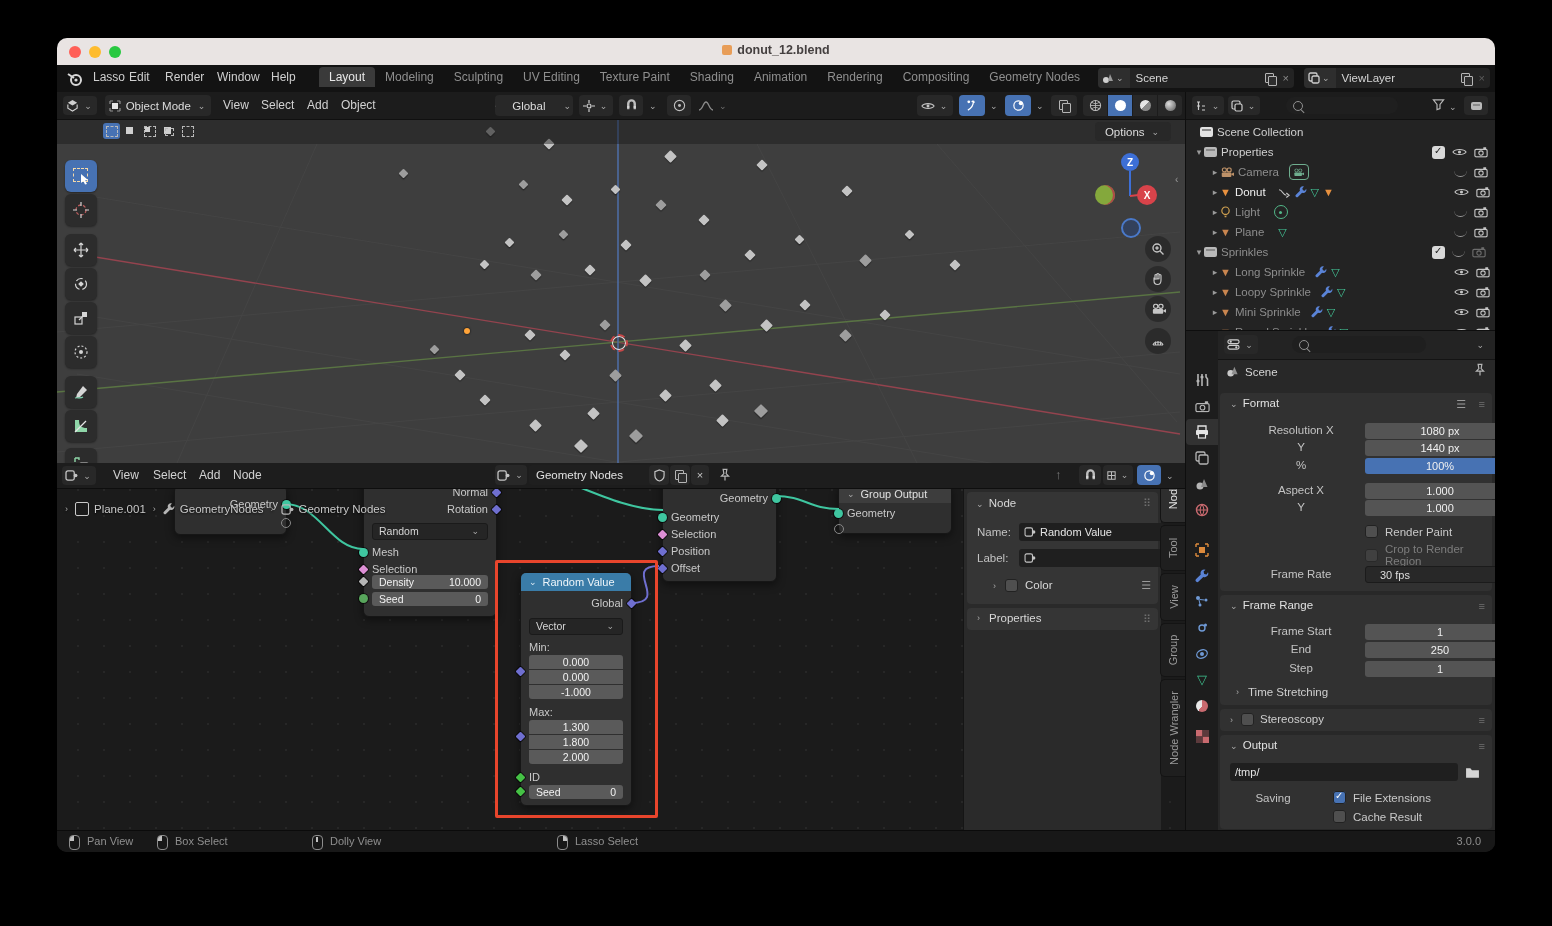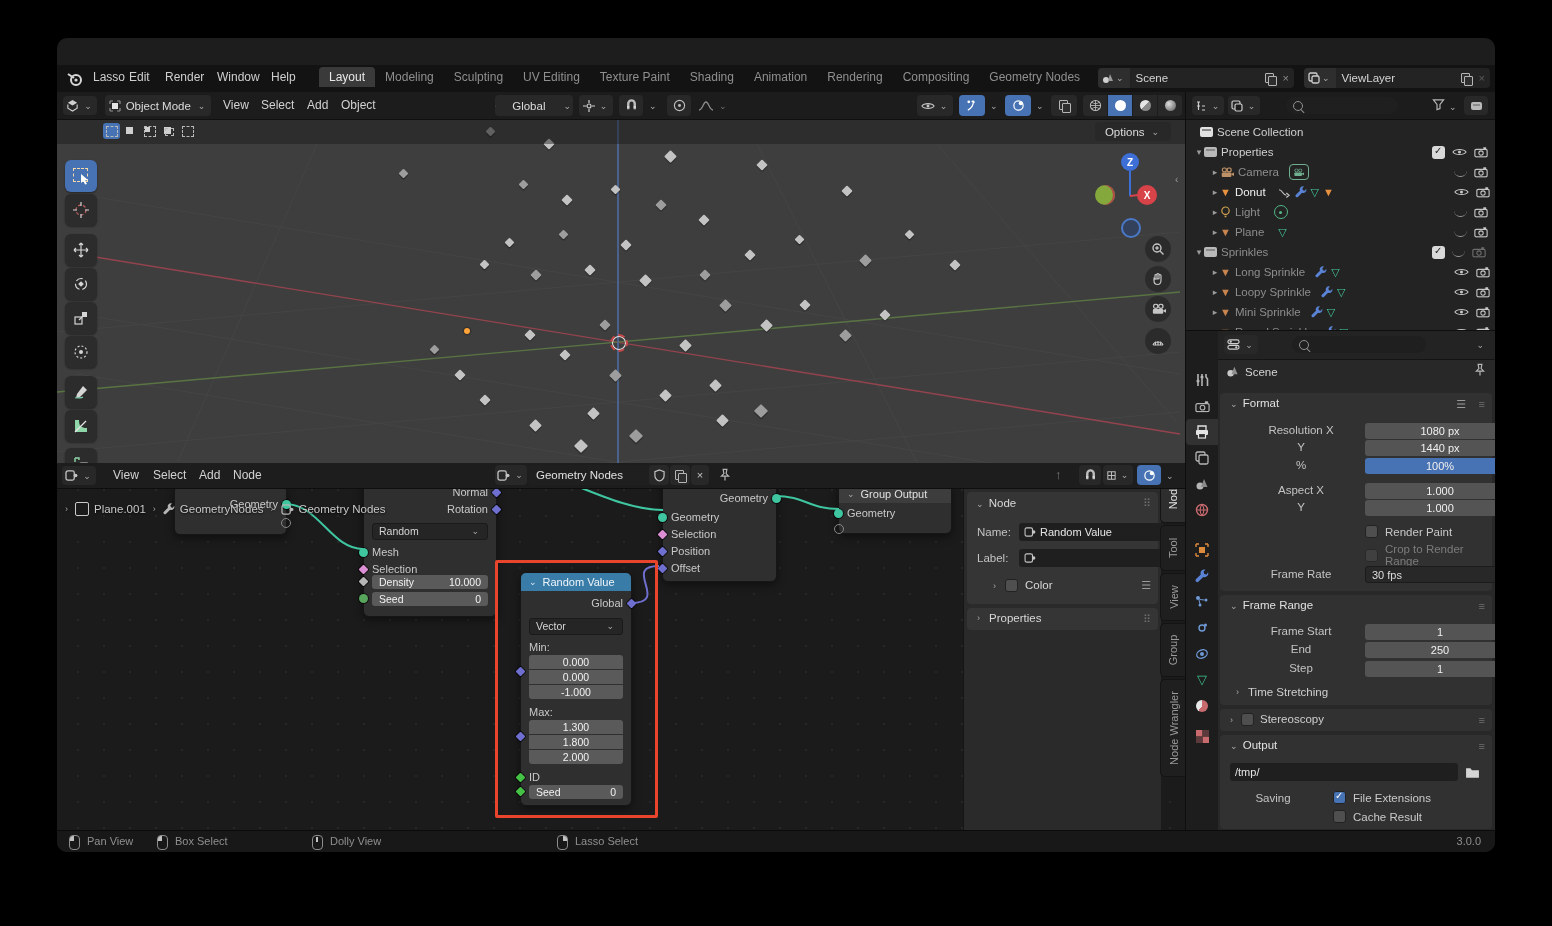--- a/index.html
+++ b/index.html
@@ -97,21 +97,21 @@
   #props{position:absolute;left:1128px;top:292px;width:310px;height:500px;background:#282828;border-left:1px solid #0e0e0e;border-top:1px solid #0e0e0e;overflow:hidden;}
   #prop-tabs{position:absolute;left:0;top:0;width:32px;height:500px;background:#1d1d1d;}
   .ptab{position:absolute;left:0;width:32px;height:26px;display:flex;align-items:center;justify-content:center;}
   .ptab.active{background:#323232;border-radius:4px 0 0 4px;}
   .prop-panel{position:absolute;left:34px;width:272px;background:#313131;border-radius:4px;font-size:11.5px;color:#cfcfcf;}
   .phead{position:absolute;left:8px;top:4px;font-size:11.5px;color:#e0e0e0;}
   .grip{position:absolute;right:7px;top:5px;color:#6f6f6f;font-size:11px;}
   .plabel{position:absolute;text-align:center;width:106px;color:#c3c3c3;font-size:11.5px;}
   .pvfield{position:absolute;left:145px;width:150px;height:16px;background:#545454;border-radius:3px;color:#f0f0f0;font-size:11px;text-align:center;line-height:16px;}
   .pvfield.slider{background:#4772b3;}
-  .pdrop{position:absolute;left:145px;width:150px;height:17px;background:#282828;border:1px solid #1b1b1b;border-radius:3px;color:#ddd;font-size:11px;line-height:16px;display:flex;justify-content:space-between;padding:0 6px;box-sizing:border-box;}
+  .pdrop{position:absolute;left:145px;width:150px;height:17px;background:#282828;border:1px solid #1b1b1b;border-radius:3px;color:#ddd;font-size:11px;line-height:16px;display:flex;justify-content:space-between;padding:0 14px;box-sizing:border-box;}
   .cb{width:13px;height:13px;border-radius:3px;background:#4f4f4f;box-shadow:inset 0 0 0 1px #222;position:relative;flex:none;}
   .cb.on{background:#4772b3;}
   .cb.on:after{content:'✓';position:absolute;left:2px;top:-1px;font-size:10px;color:#fff;}
   .cbrow{position:absolute;display:flex;align-items:center;gap:7px;font-size:11.5px;color:#c9c9c9;}
   .searchbox{position:absolute;background:#1f1f1f;border-radius:10px;height:17px;display:flex;align-items:center;padding:0 7px;gap:5px;}
   .mag{width:8px;height:8px;border:1.4px solid #909090;border-radius:50%;position:relative;flex:none;}
   .mag:after{content:'';position:absolute;left:7px;top:7px;width:5px;height:1.4px;background:#909090;transform:rotate(45deg);transform-origin:0 0;}
   
   #statusbar{position:absolute;left:0;top:792px;width:1438px;height:22px;background:#181818;border-top:1px solid #0b0b0b;font-size:11px;color:#8f8f8f;}
   .mouse{position:absolute;top:4px;width:9px;height:13px;border:1px solid #8d8d8d;border-radius:4px;}
@@ -180,20 +180,26 @@
       </symbol>
     <symbol id="arrow-curve" viewBox="0 0 14 12">
         <path d="M1 3c4 0 4 6 8 6M9 6.5L12 9l-3 2.5" fill="none" stroke="currentColor" stroke-width="1.3"></path>
       </symbol>
   </defs>
 </svg>
 
 <div id="stage">
 <div id="win">
 
+  <div id="titlebar">
+    <div class="tl" style="left:12px;background:#ff5f57"></div>
+    <div class="tl" style="left:32px;background:#febc2e"></div>
+    <div class="tl" style="left:52px;background:#28c840"></div>
+    <div id="title-text"><span id="file-icon"></span><span>donut_12.blend</span></div>
+  </div>
 
   <div id="topbar">
     <svg class="ic" style="position:absolute;left:10px;top:6px" width="16" height="16" viewBox="0 0 16 16">
           <circle cx="9" cy="9" r="5" fill="none" stroke="#d8d8d8" stroke-width="2"></circle>
           <circle cx="9" cy="9" r="1.6" fill="#d8d8d8"></circle>
           <path d="M1 3l6 4" stroke="#d8d8d8" stroke-width="2"></path>
         </svg>
     <span class="menu-item" style="left:36px">Lasso</span>
     <span class="menu-item" style="left:72px">Edit</span>
     <span class="menu-item" style="left:108px">Render</span>
@@ -1048,21 +1054,21 @@
       <span class="plabel" style="left:28px;top:91px">Aspect X</span>
       <div class="pvfield" style="top:90px">1.000</div>
       <span class="plabel" style="left:28px;top:108px">Y</span>
       <div class="pvfield" style="top:107px">1.000</div>
       <div class="cbrow" style="left:145px;top:132px">
             <span class="cb"></span>
             <span>Render Paint</span>
           </div>
       <div class="cbrow" style="left:145px;top:150px;color:#7c7c7c">
             <span class="cb" style="opacity:.5"></span>
-            <span>Crop to Render Range</span>
+            <span>Crop to Render Region</span>
           </div>
       <span class="plabel" style="left:28px;top:175px">Frame Rate</span>
       <div class="pdrop" style="top:173px">
             <span>30 fps</span>
           </div>
     </div>
 
     <div class="prop-panel" style="top:264px;height:110px">
       <div class="phead"><span class="chev">⌄</span> <span>Frame Range</span></div>
       <span class="grip">≡</span>

